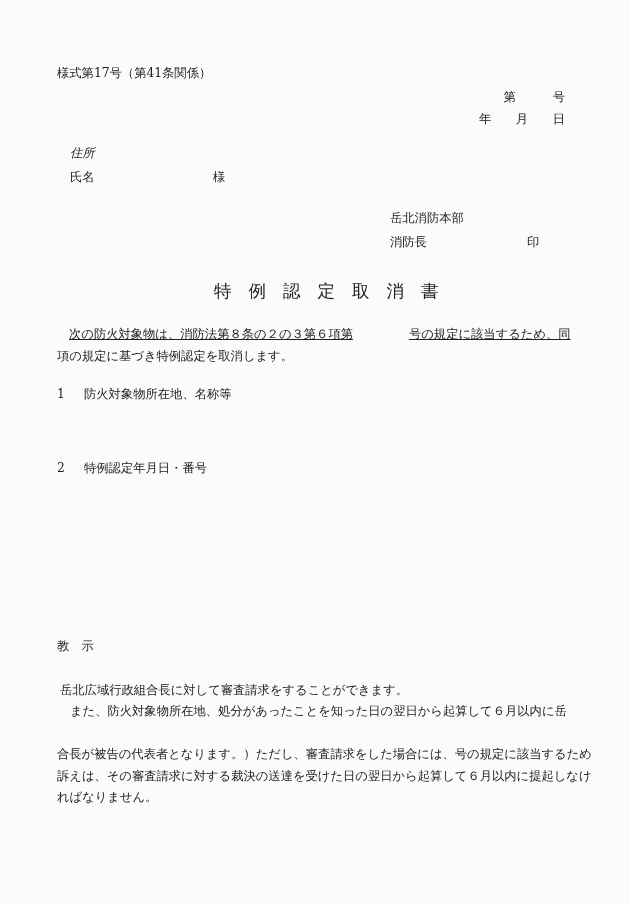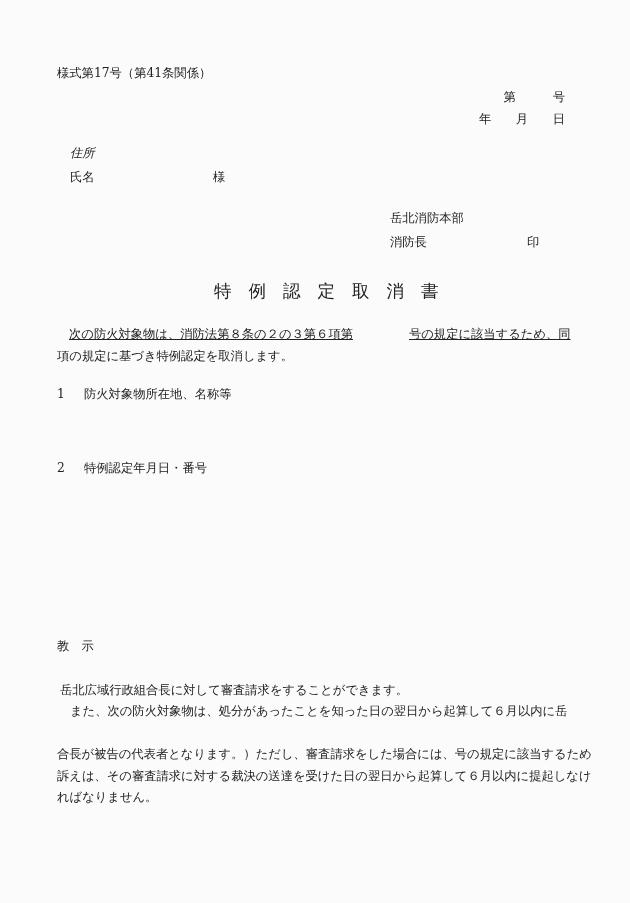--- a/index.html
+++ b/index.html
@@ -69,18 +69,18 @@
   <div class="abs doc-title">特例認定取消書</div>
 
   <div class="abs body-line1"><span>次の防火対象物は、消防法第８条の２の３第６項第</span><span class="blank-field"></span><span>号の規定に該当するため、同</span></div>
   <div class="abs body-line2">項の規定に基づき特例認定を取消します。</div>
 
   <div class="abs item-row i0"><span class="item-num">1</span><span>防火対象物所在地、名称等</span></div>
   <div class="abs item-row i1"><span class="item-num">2</span><span>特例認定年月日・番号</span></div>
 
   <div class="abs notice-heading">教　示</div>
   <div class="abs nl nl1">岳北広域行政組合長に対して審査請求をすることができます。</div>
-  <div class="abs nl nl2">また、次の防火対象物は、処分があったことを知った日の翌日から起算して６月以内に岳</div>
+  <div class="abs nl nl2">また、防火対象物所在地、処分があったことを知った日の翌日から起算して６月以内に岳</div>
   <div class="abs nl nl4">合長が被告の代表者となります。）ただし、審査請求をした場合には、号の規定に該当するため</div>
   <div class="abs nl nl5">訴えは、その審査請求に対する裁決の送達を受けた日の翌日から起算して６月以内に提起しなけ</div>
   <div class="abs nl nl6">ればなりません。</div>
 
 </div>
 
 </body></html>

